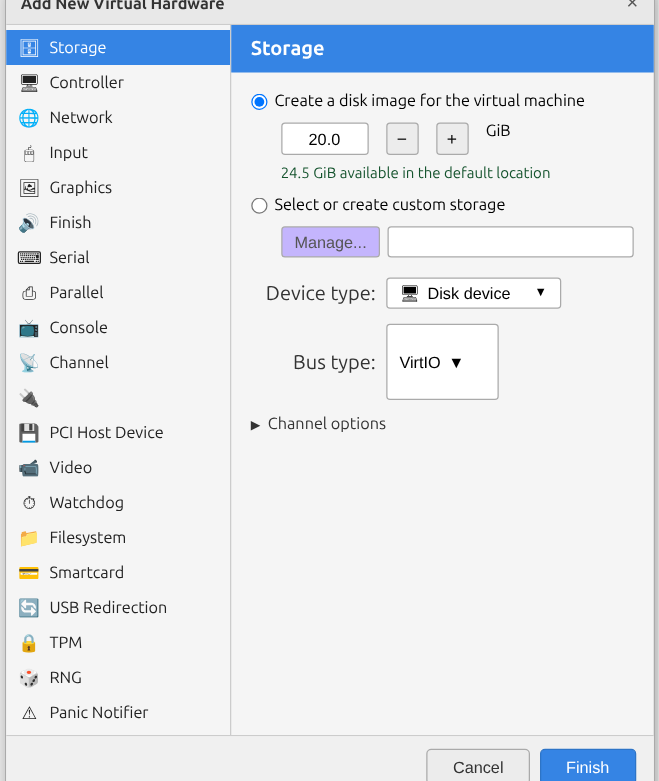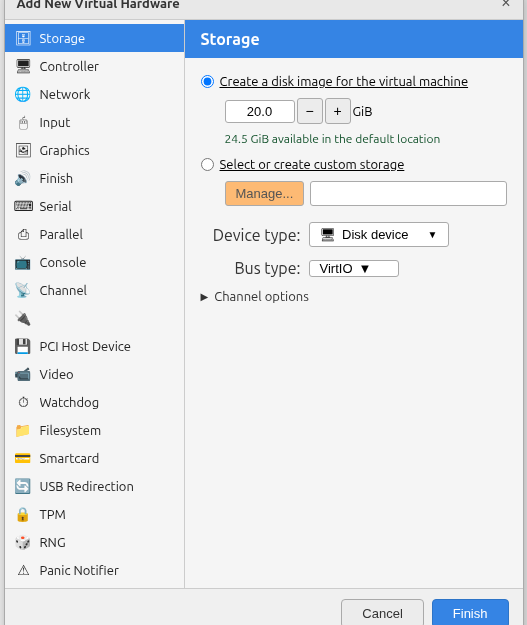--- a/index.html
+++ b/index.html
@@ -91,29 +91,27 @@
     }
     .panel-body {
       padding: 16px;
       flex: 1;
     }
     .radio-row {
       display: flex;
       align-items: center;
       gap: 6px;
       margin-bottom: 10px;
-      text-decoration: underline;
     }
     .radio-row input[type="radio"] {
       margin: 0;
     }
     .disk-size-row {
       display: flex;
-      align-items: center;
-      gap: 2px;
+      gap: 14px;
       margin-left: 24px;
       margin-bottom: 8px;
     }
     .disk-size-input {
       width: 70px;
       padding: 3px 6px;
       border: 1px solid #aaa;
       border-radius: 3px;
       font-size: 13px;
       text-align: center;
@@ -139,21 +137,21 @@
     }
     .manage-row {
       display: flex;
       gap: 6px;
       margin-left: 24px;
       margin-bottom: 16px;
     }
     .manage-btn {
       padding: 4px 10px;
       border: 1px solid #aaa;
-      background: #fdba74;
+      background: #c4b5fd;
       border-radius: 3px;
       cursor: pointer;
       font-size: 13px;
       color: #555;
     }
     .manage-input {
       flex: 1;
       border: 1px solid #aaa;
       border-radius: 3px;
       padding: 3px 6px;
@@ -185,21 +183,21 @@
       min-width: 140px;
     }
     .select-btn .arrow { margin-left: auto; font-size: 10px; }
     .virtio-btn {
       display: flex;
       align-items: center;
       gap: 6px;
       border: 1px solid #aaa;
       border-radius: 3px;
       background: white;
-      padding: 0 10px;
+      padding: 22px 10px;
       cursor: pointer;
       font-size: 13px;
       min-width: 90px;
     }
     .advanced-row {
       display: flex;
       align-items: center;
       gap: 6px;
       cursor: pointer;
       color: #333;

